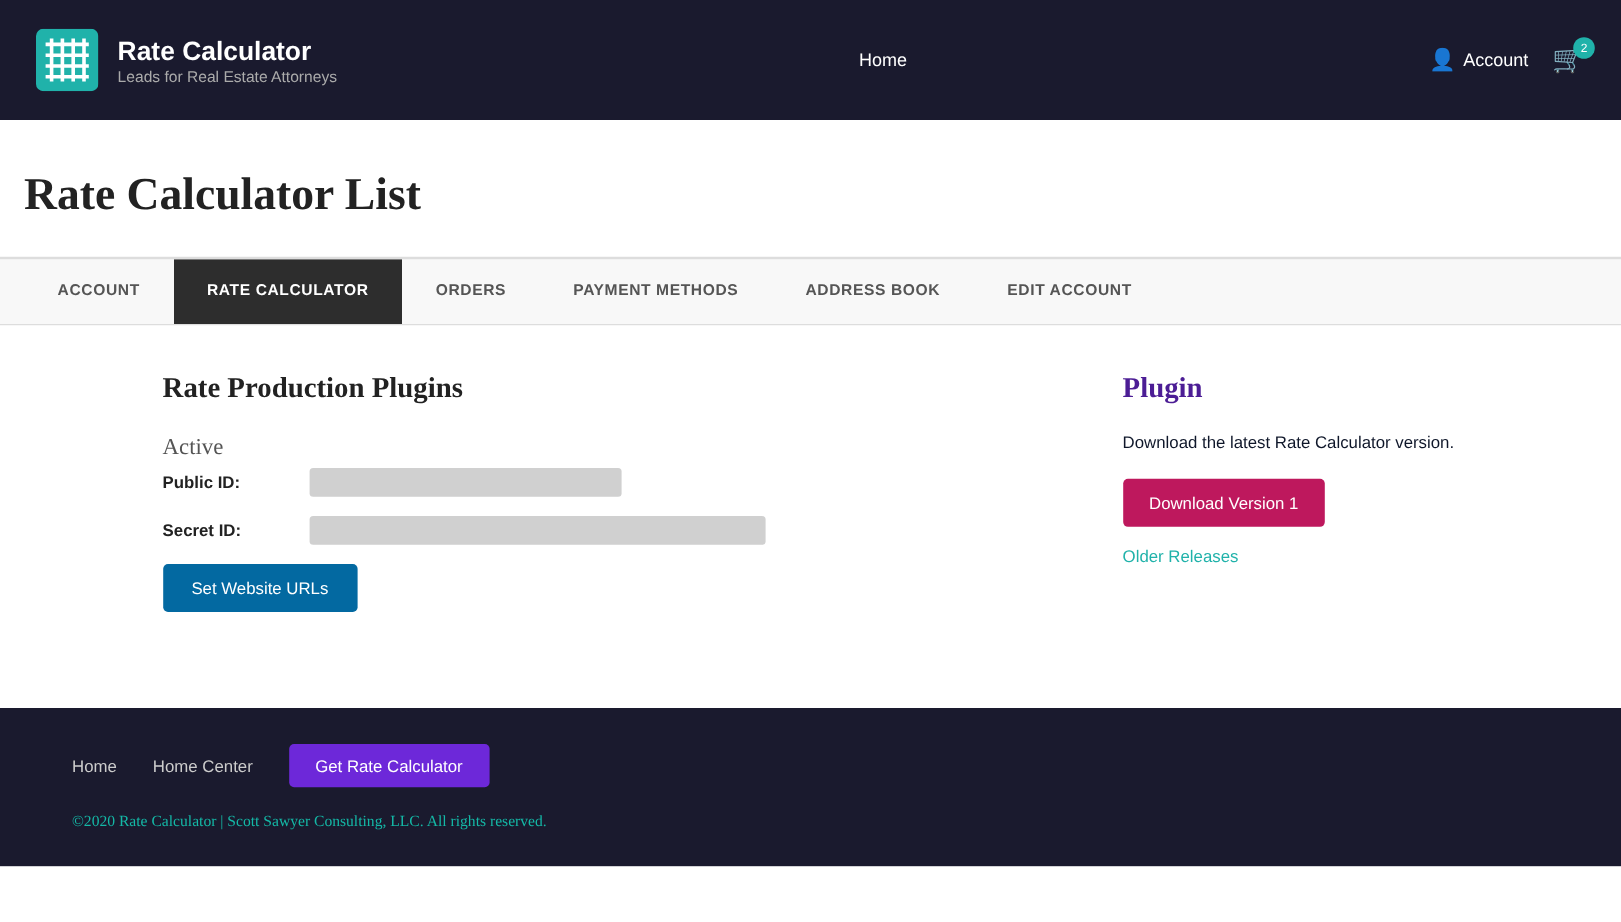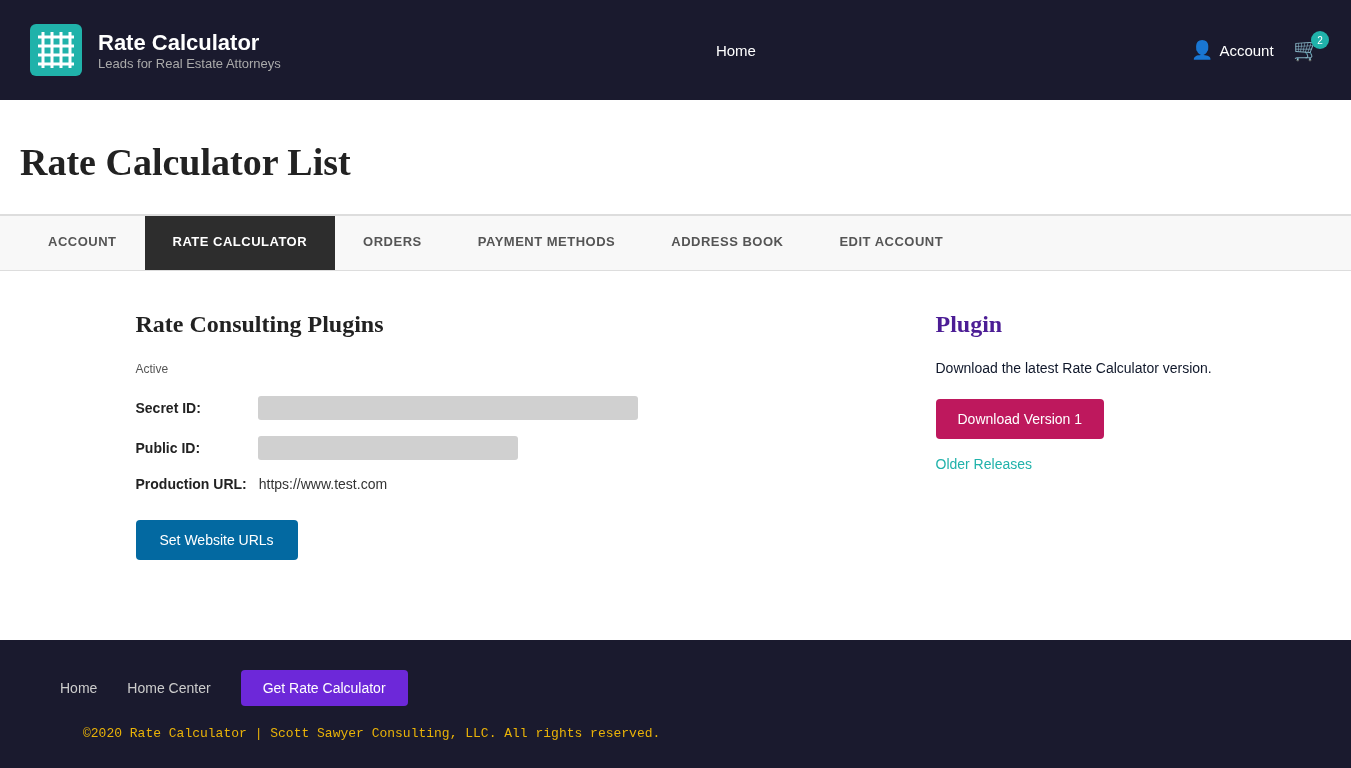--- a/index.html
+++ b/index.html
@@ -151,24 +151,24 @@
     }
 
     .section-title {
       font-size: 24px;
       font-weight: bold;
       font-family: Georgia, serif;
       margin-bottom: 24px;
       color: #222;
     }
     .status-label {
-      font-family: Liberation Sans, sans-serif;
-      font-size: 12px;
+      font-family: Liberation Serif, serif;
+      font-size: 19px;
       color: #555;
-      margin-bottom: 20px;
+      margin-bottom: 6px;
     }
     .field-row {
       display: flex;
       align-items: center;
       margin-bottom: 16px;
       gap: 12px;
     }
     .field-label {
       font-family: Arial, sans-serif;
       font-size: 14px;
@@ -275,24 +275,23 @@
       background: #6d28d9;
       color: #fff;
       border: none;
       padding: 10px 22px;
       font-size: 14px;
       font-family: Liberation Sans, sans-serif;
       border-radius: 4px;
       cursor: pointer;
     }
     .footer-copyright {
-      font-family: Liberation Mono, monospace;
+      font-family: Liberation Serif, serif;
       font-size: 13px;
-      color: #eab308;
-      margin-left: 23px;
+      color: #14b8a6;
     }
   </style>
 </head>
 <body>
 
 <header class="header">
   <div class="header-left">
     <div class="logo-icon">
       <svg viewBox="0 0 52 52" xmlns="http://www.w3.org/2000/svg">
         <rect width="52" height="52" rx="6" fill="#20b2aa"></rect>
@@ -336,37 +335,33 @@
     <button class="tab active">RATE CALCULATOR</button>
     <button class="tab">ORDERS</button>
     <button class="tab">PAYMENT METHODS</button>
     <button class="tab">ADDRESS BOOK</button>
     <button class="tab">EDIT ACCOUNT</button>
   </div>
 </div>
 
 <div class="main-content">
   <div class="content-left">
-    <h3 class="section-title">Rate Consulting Plugins</h3>
+    <h3 class="section-title">Rate Production Plugins</h3>
     <p class="status-label">Active</p>
+
+    <div class="field-row">
+      <span class="field-label">Public ID:</span>
+      <div class="field-value-bar public-id-bar"></div>
+    </div>
 
     <div class="field-row">
       <span class="field-label">Secret ID:</span>
       <div class="field-value-bar secret-id-bar"></div>
     </div>
 
-    <div class="field-row">
-      <span class="field-label">Public ID:</span>
-      <div class="field-value-bar public-id-bar"></div>
-    </div>
-
-    <div class="url-row">
-      <span class="url-label">Production URL:</span>
-      <span class="url-value">https://www.test.com</span>
-    </div>
 
     <button class="set-urls-btn">Set Website URLs</button>
   </div>
 
   <div class="content-right">
     <h3 class="plugin-title">Plugin</h3>
     <p class="plugin-description">Download the latest Rate Calculator version.</p>
     <button class="download-btn">Download Version 1</button>
     <a class="older-releases-link">Older Releases</a>
   </div>

